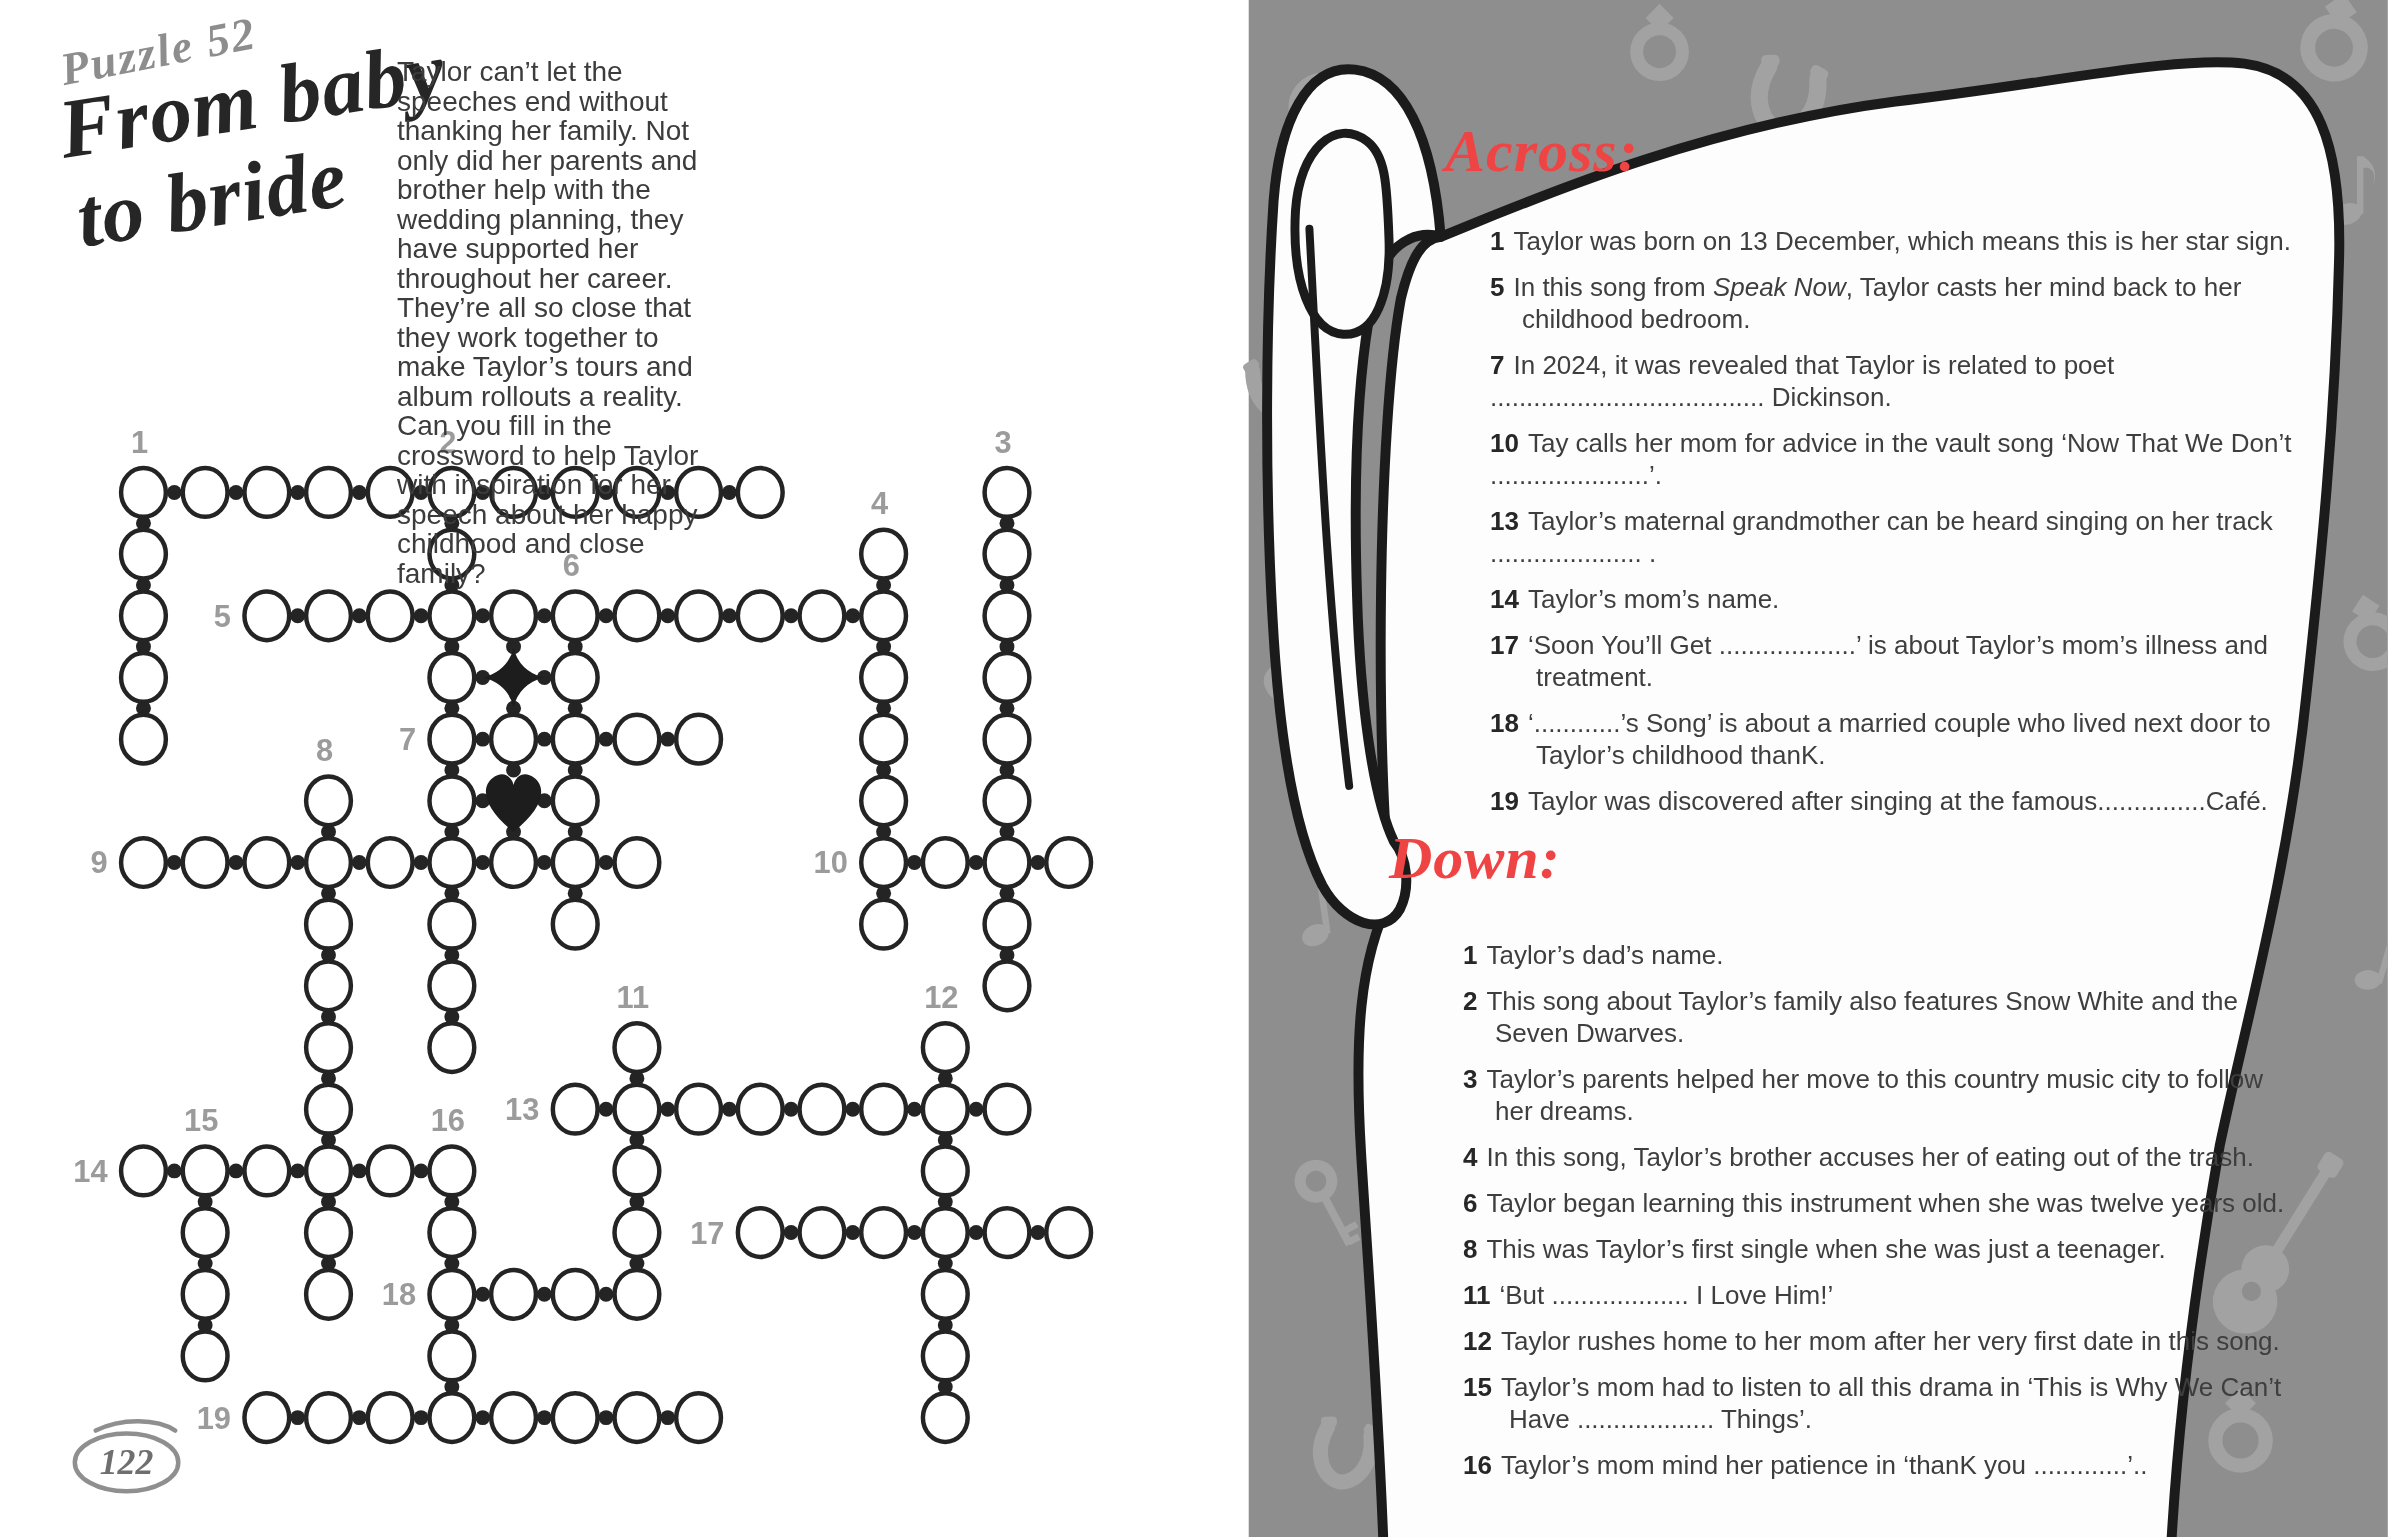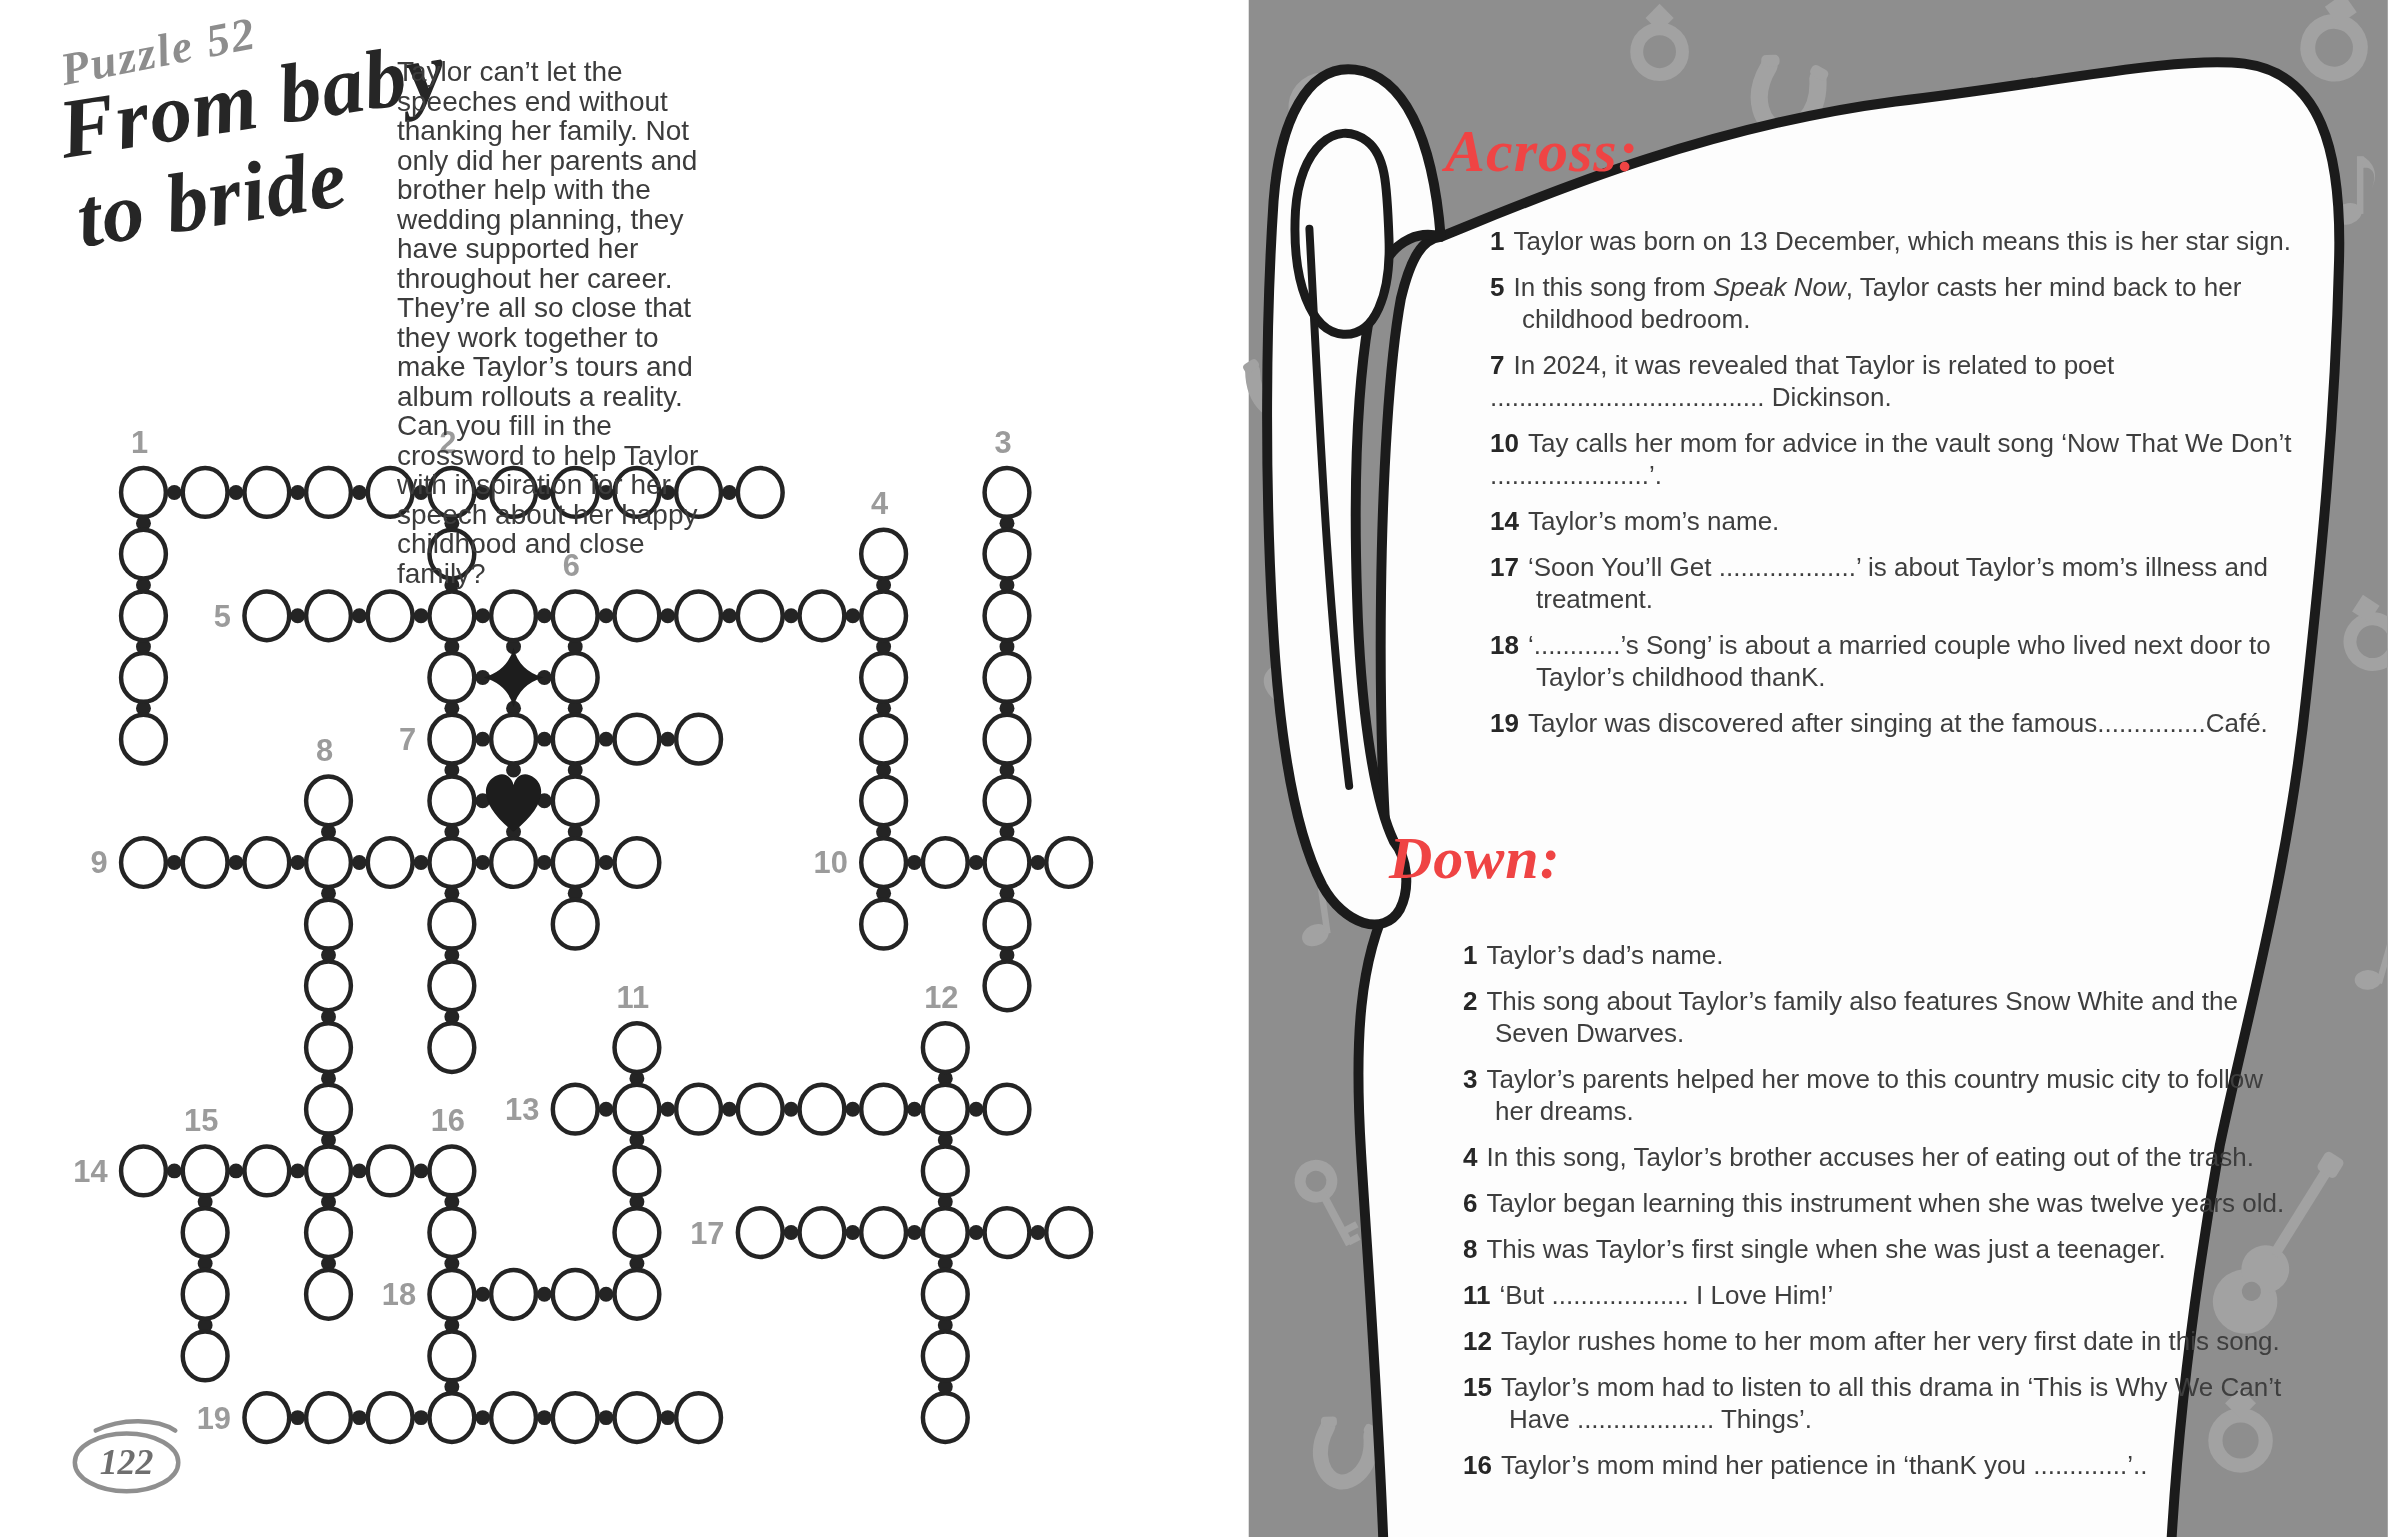--- a/index.html
+++ b/index.html
@@ -429,20 +429,24 @@
     </div>
     <div class="clue pad1">
       <div class="ln first"><span class="num">7</span><span>In 2024, it was revealed that Taylor is related to poet</span></div>
       <div class="ln flush1">...................................... Dickinson.</div>
     </div>
     <div class="clue pad2">
       <div class="ln first"><span class="num">10</span><span>Tay calls her mom for advice in the vault song ‘Now That We Don’t</span></div>
       <div class="ln flush2">......................’.</div>
     </div>
     <div class="clue pad2">
+      <div class="ln first"><span class="num">13</span><span>Taylor’s maternal grandmother can be heard singing on her track</span></div>
+      <div class="ln flush2">..................... .</div>
+    </div>
+    <div class="clue pad2">
       <div class="ln first"><span class="num">14</span><span>Taylor’s mom’s name.</span></div>
     </div>
     <div class="clue pad2">
       <div class="ln first"><span class="num">17</span><span>‘Soon You’ll Get ...................’  is about Taylor’s mom’s illness and</span></div>
       <div class="ln">treatment.</div>
     </div>
     <div class="clue pad2">
       <div class="ln first"><span class="num">18</span><span>‘............’s Song’ is about a married couple who lived next door to</span></div>
       <div class="ln">Taylor’s childhood thanK.</div>
     </div>

